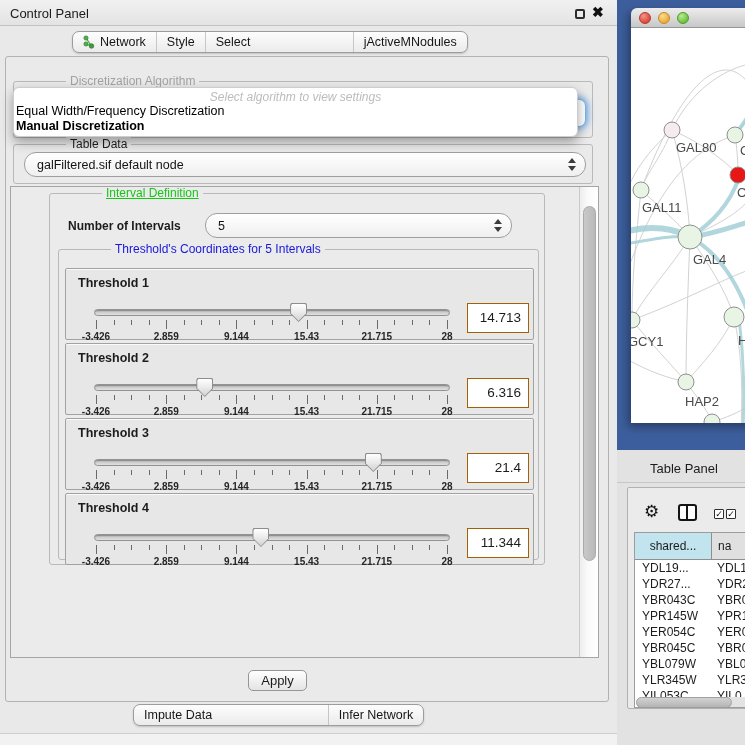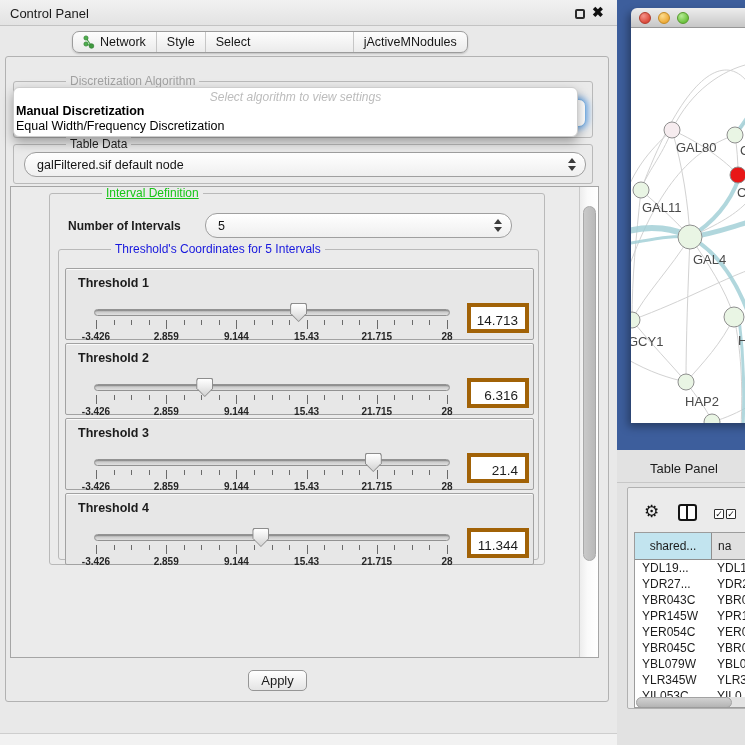--- a/index.html
+++ b/index.html
@@ -70,21 +70,21 @@
          background:linear-gradient(#a8a8a8,#cdcdcd 45%,#e0e0e0);box-shadow:inset 0 1px 1px rgba(0,0,0,.2);}
   .tickzone{position:absolute;left:30px;top:51px;width:351px;height:26px;}
   .tick{position:absolute;width:1px;background:#6a6a6a;top:0;}
   .tick.minor{height:5px;}
   .tick.major{height:9px;}
   .tlabel{position:absolute;top:11px;transform:translateX(-50%);font-size:10px;font-weight:bold;color:#262626;white-space:nowrap;}
   .thumb{position:absolute;top:34px;width:17px;height:19px;background:#8d8d8d;
          clip-path:polygon(6% 0,94% 0,100% 10%,100% 55%,50% 100%,0 55%,0 10%);}
   .thumb i{position:absolute;inset:1px;display:block;background:linear-gradient(#ffffff,#ececec 45%,#d2d2d2);
            clip-path:polygon(6% 0,94% 0,100% 10%,100% 55%,50% 100%,0 55%,0 10%);}
-  .valuebox{position:absolute;left:401px;top:34px;width:62px;height:30px;background:#fff;border:4px solid #a16207;
+  .valuebox{position:absolute;left:401px;top:34px;width:62px;height:30px;background:#fff;border:1px solid #a16207;
             font-size:13.5px;text-align:right;padding-right:7px;line-height:28px;}
 
   .attr-group{left:38px;top:402px;width:456px;height:82px;}
   .attr-head{left:8px;top:12px;font-weight:bold;font-size:12px;}
   .attr-list{left:14px;top:31px;width:422px;height:60px;background:#fff;border:1px solid #a7a7a7;overflow:hidden;}
   .attr-item{height:16px;line-height:16px;font-size:12.5px;padding-left:13px;white-space:nowrap;}
   .attr-sb{left:436px;top:31px;width:11px;height:60px;background:#f1f1f1;border:1px solid #b5b5b5;border-left:1px solid #c2c2c2;}
   .attr-sb i{position:absolute;left:1px;top:1px;width:7px;height:31px;background:#b6bec6;border-radius:4px;}
 
   .vscrollbar{left:568px;top:0;width:20px;height:470px;background:linear-gradient(90deg,#ededed,#fafafa 40%,#fff);
@@ -173,22 +173,22 @@
   <div class="abs mainpanel"></div>
 
   <div class="group algo-group">
     <span class="glabel gray">Discretization Algorithm</span>
   </div>
   <div class="combo combo-algo"></div>
 
   <div class="abs popup">
     <div class="popup-hint">Select algorithm to view settings</div>
     <div id="popupOpts">
+        <div class="popup-opt">Equal Width/Frequency Discretization</div>
         <div class="popup-opt bold">Manual Discretization</div>
-        <div class="popup-opt">Equal Width/Frequency Discretization</div>
       </div>
   </div>
 
   <div class="group td-group">
     <span class="glabel dark">Table Data</span>
   </div>
   <div class="combo combo-table">
     <span>galFiltered.sif default node</span>
     <span class="stepper">
         <span class="tri-up"></span>
@@ -363,20 +363,31 @@
       </div>
     </div>
 
 
     <div class="abs vscrollbar">
       <div class="vthumb"></div>
     </div>
   </div>
 
   <div class="abs apply">Apply</div>
+  <div class="abs tabstrip" id="bottomTabs">
+      <div class="tab">
+        <span>Impute Data</span>
+      </div>
+      <div class="tab selected">
+        <span>Discretize Data</span>
+      </div>
+      <div class="tab">
+        <span>Infer Network</span>
+      </div>
+    </div>
   <div class="abs bottom-line"></div>
   <div class="abs bottom-strip"></div>
 
   <div class="abs desktop"></div>
   <div class="abs netwin">
     <div class="nettitle">
       <span class="light red"></span>
       <span class="light yellow"></span>
       <span class="light green"></span>
     </div>

